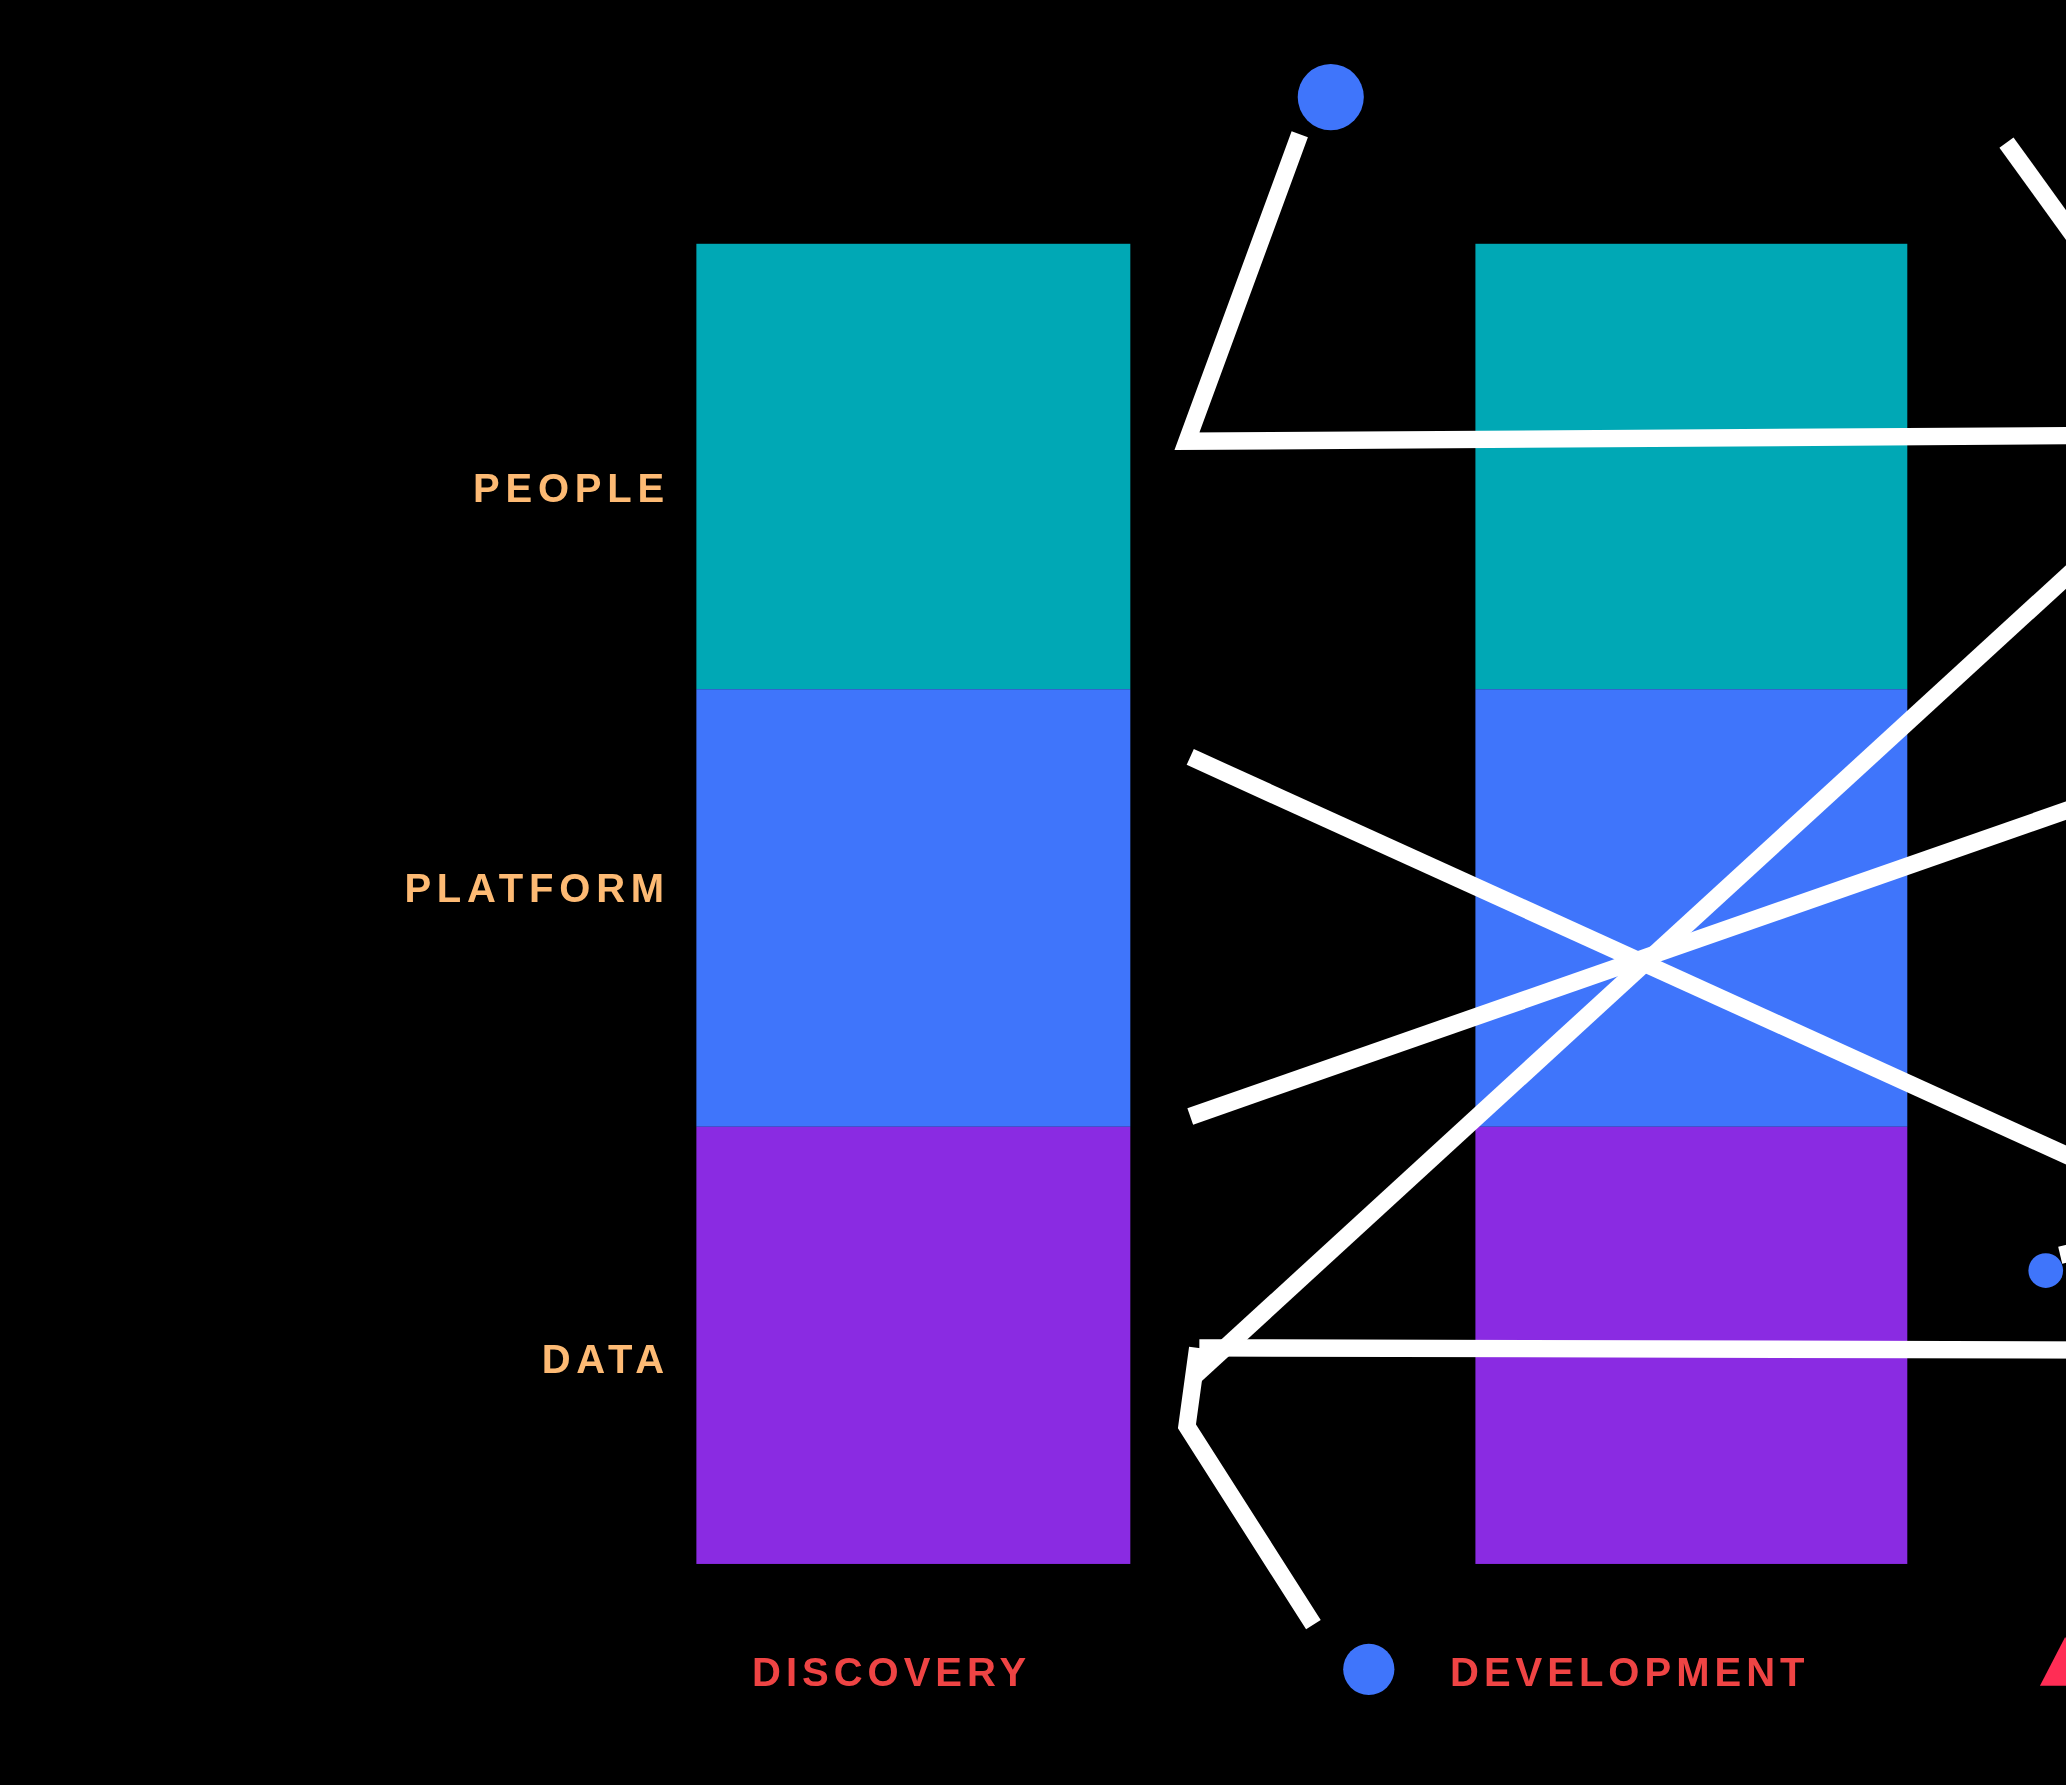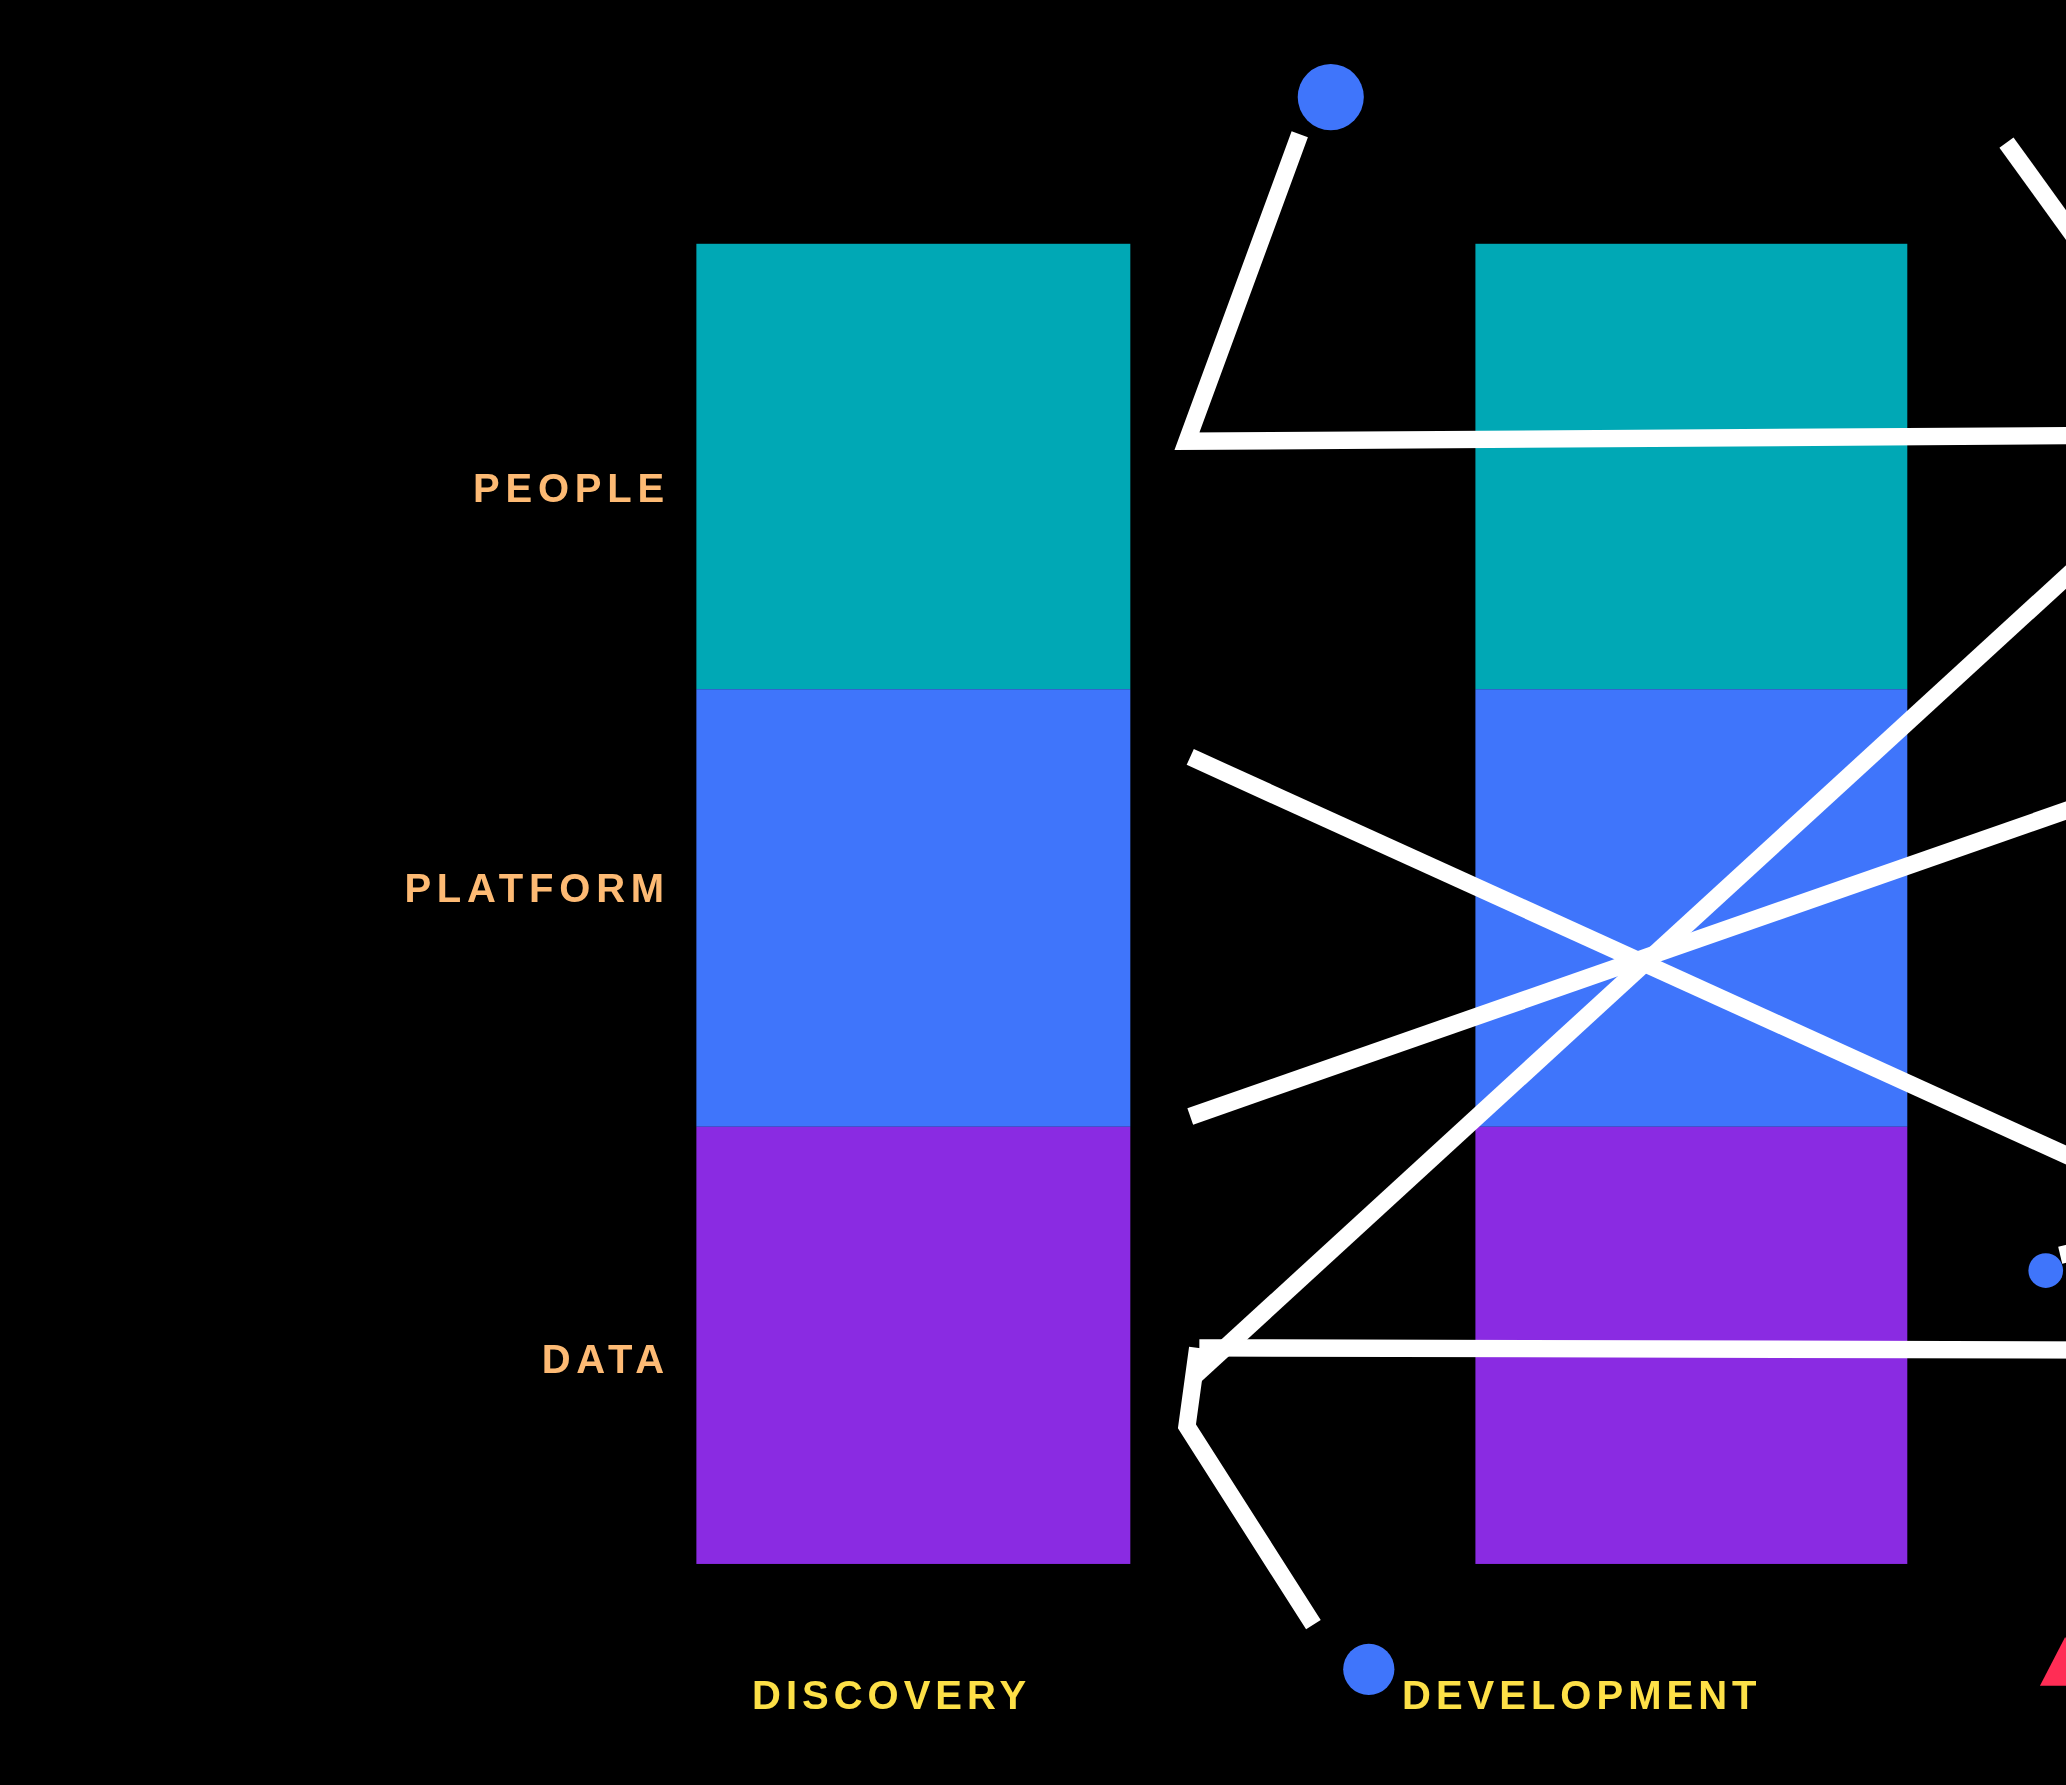--- a/index.html
+++ b/index.html
@@ -33,27 +33,26 @@
     font-weight: 700;
     letter-spacing: 5.8px;
     white-space: nowrap;
     text-align: right;
     transform: translateY(-50%);
     right: 2504px;
     font-family: "Liberation Sans", sans-serif;
   }
   .col-label {
     position: absolute;
-    color: #fde047;
+    color: #ef4444;
     font-size: 40px;
     font-weight: 700;
     letter-spacing: 5px;
     white-space: nowrap;
     font-family: "Liberation Sans", sans-serif;
-    margin-top: 23px;
   }
 </style>
 </head>
 <body>
 
 <div id="stage">
 
   <svg class="svg-layer" viewBox="0 0 7680 4320" preserveAspectRatio="none">
 
     <g>
@@ -97,16 +96,16 @@
     <circle cx="4950" cy="3075" r="42" fill="#3F75FB"></circle>
     <circle cx="3312" cy="4040" r="62" fill="#3F75FB"></circle>
     <polygon points="4997,3962 5058,4080 4936,4080" fill="#FF2D55"></polygon>
   </svg>
 
   <div class="row-label" style="top:488px;">PEOPLE</div>
   <div class="row-label" style="top:888px;">PLATFORM</div>
   <div class="row-label" style="top:1359px;">DATA</div>
 
   <div class="col-label" style="left:752px; top:1650px;">DISCOVERY</div>
-  <div class="col-label" style="left:1402px; top:1650px;">DEVELOPMENT</div>
+  <div class="col-label" style="left:1450px; top:1650px;">DEVELOPMENT</div>
 
 </div>
 
 
 </body></html>

